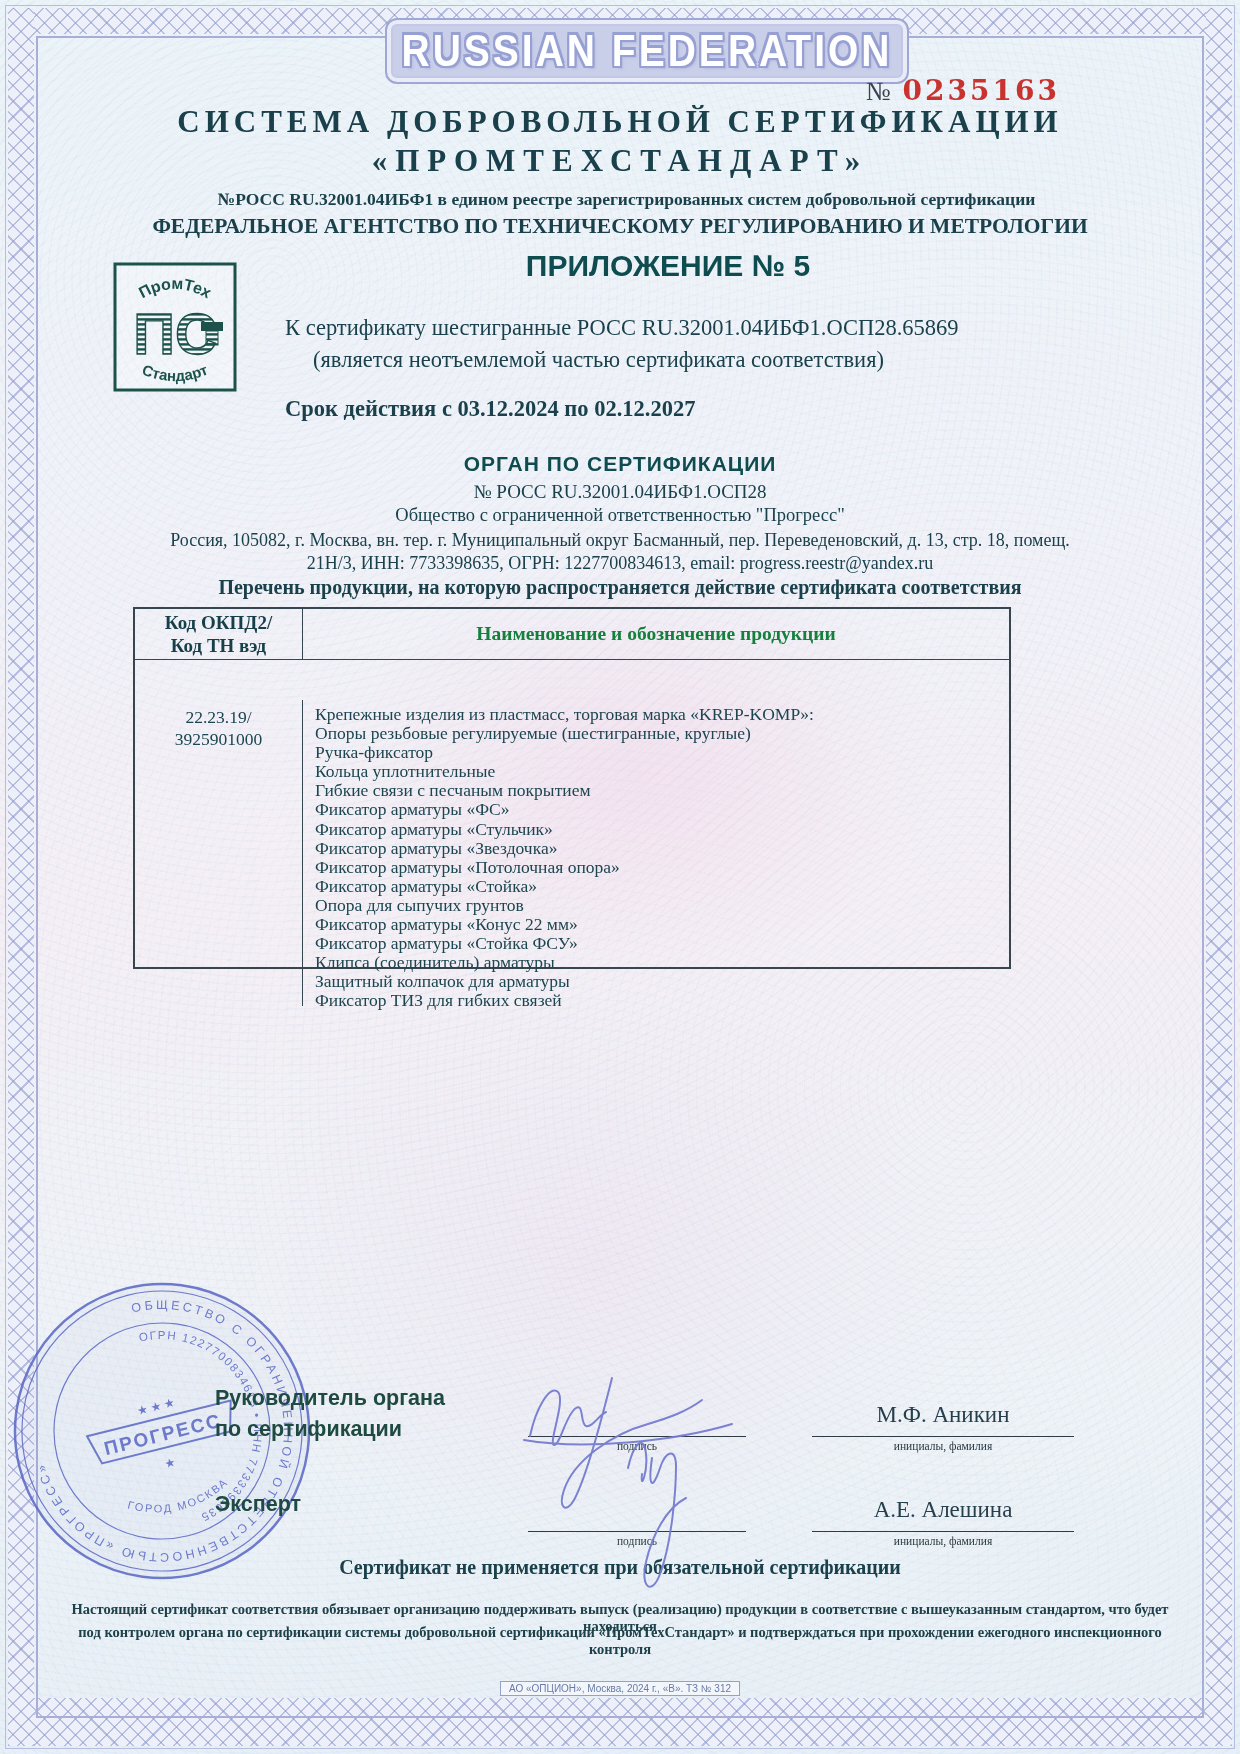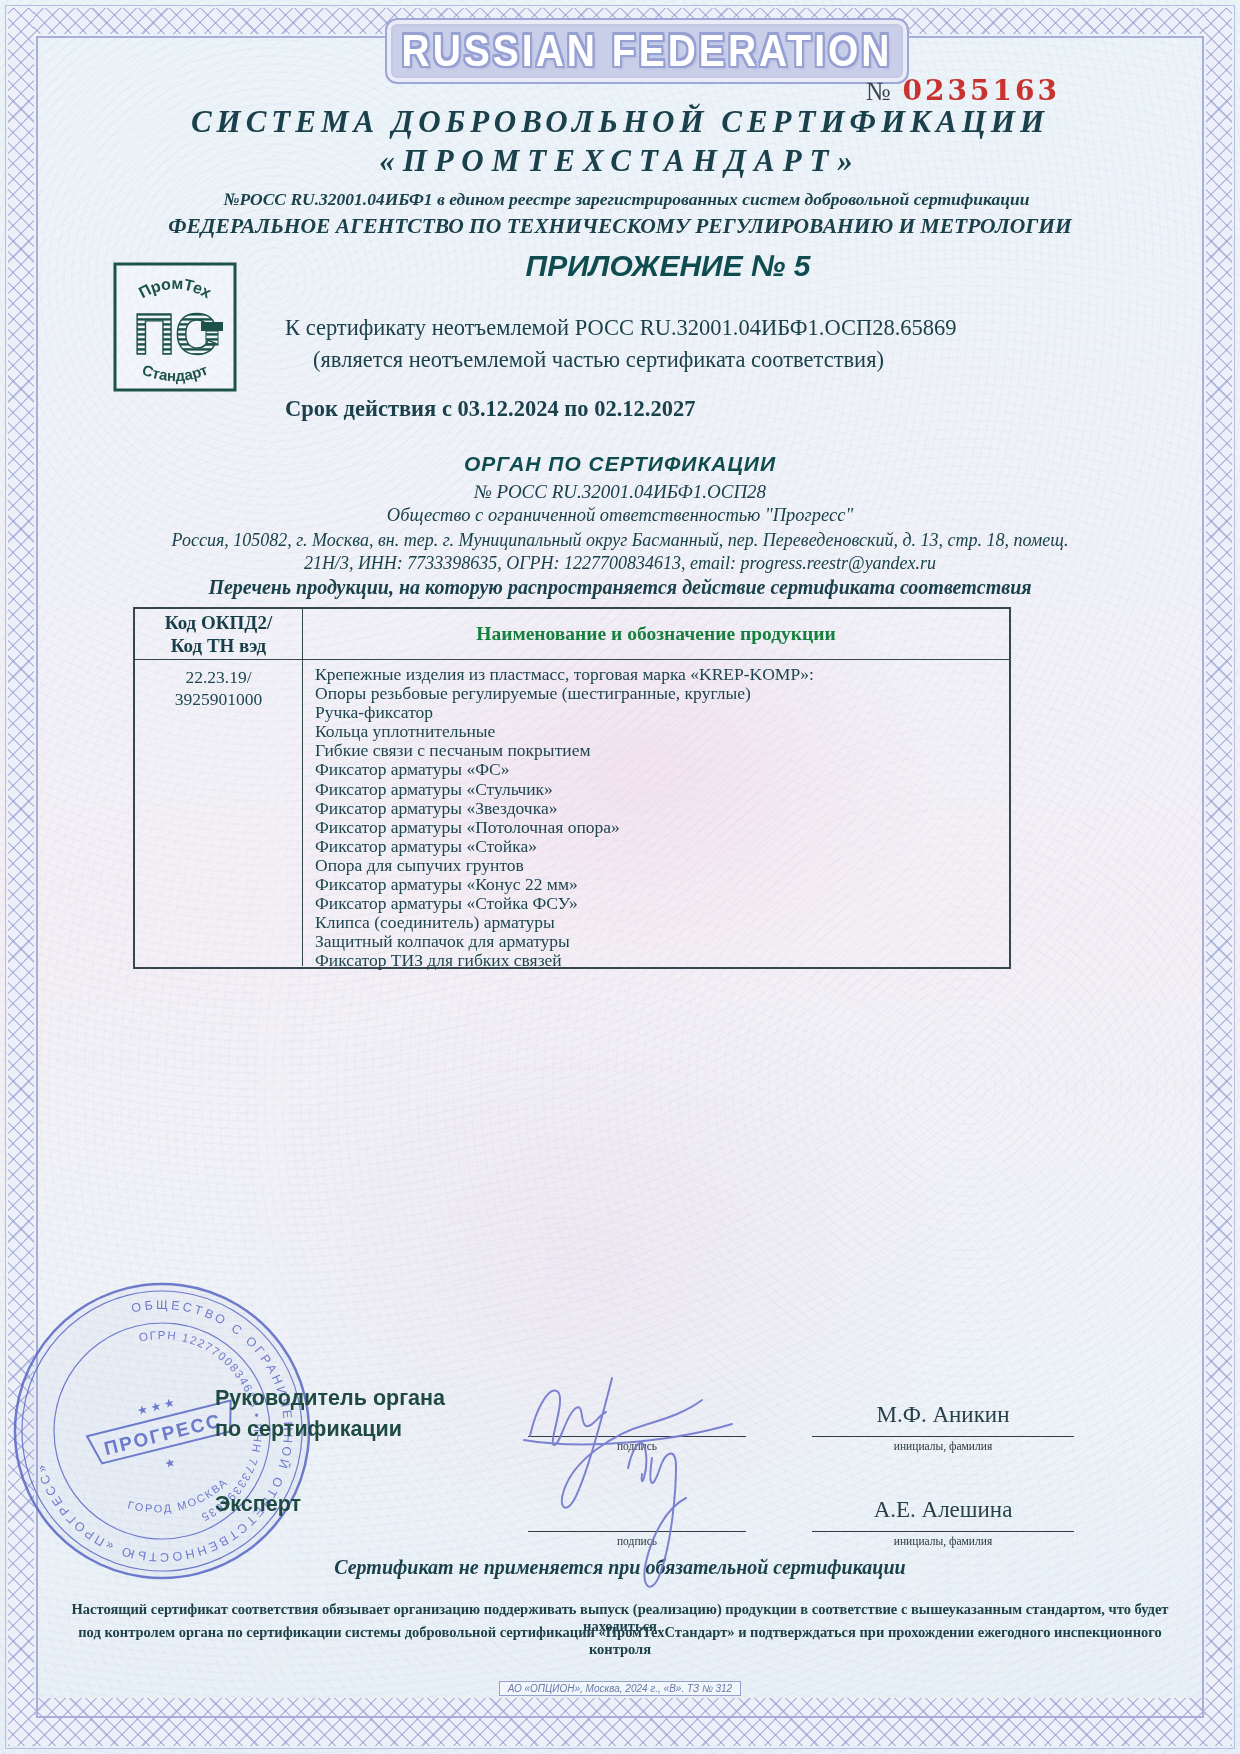--- a/index.html
+++ b/index.html
@@ -22,21 +22,21 @@
       repeating-linear-gradient(-45deg, rgba(140,150,204,.55) 0 1.5px, transparent 1.5px 11px);}
   .fr{position:absolute;z-index:1;}
   .fr-top{left:8px;right:8px;top:8px;height:26px;}
   .fr-bottom{left:8px;right:8px;bottom:8px;height:48px;}
   .fr-left{left:8px;top:8px;bottom:8px;width:26px;}
   .fr-right{right:8px;top:8px;bottom:8px;width:26px;}
   .hair-out{position:absolute;inset:5px;border:1.5px solid #b7bde0;z-index:1;pointer-events:none;}
   .hair-in{position:absolute;inset:36px;border:2px solid #a9aed9;z-index:1;pointer-events:none;}
   
   .abs{position:absolute;z-index:2;}
-  .ctr{left:0;right:0;text-align:center;font-style:italic;}
+  .ctr{left:0;right:0;text-align:center;}
   .teal{color:#1a414b;}
   .sans{font-family:"Liberation Sans",sans-serif;}
   
   .banner{left:385px;top:18px;width:520px;height:62px;background:#c9cee9;border:2px solid #9fa7d6;border-radius:12px;
     box-shadow:inset 0 0 0 4px #e9ebf7, inset 0 0 0 6px #c3c8e6;display:flex;align-items:center;justify-content:center;}
   .banner span{font-family:"Liberation Sans",sans-serif;font-weight:800;font-size:39px;letter-spacing:3px;color:#ffffff;
     transform:scaleY(1.12);
     text-shadow:-2px 0 #97a0d2,2px 0 #97a0d2,0 -2px #97a0d2,0 2px #97a0d2,-2px -2px #97a0d2,2px 2px #97a0d2,-2px 2px #97a0d2,2px -2px #97a0d2,3px 3px 2px #b6bcdf;}
   
   .certno{left:830px;top:74px;width:230px;display:flex;justify-content:flex-end;align-items:baseline;gap:12px;}
@@ -61,21 +61,21 @@
   .addr1{top:530px;font-size:18px;}
   .addr2{top:553px;font-size:18px;}
   .prodh{top:576px;font-size:20px;font-weight:700;}
   
   .tbl{left:133px;top:607px;width:874px;height:358px;border:2px solid #37464e;z-index:2;position:absolute;background:rgba(255,255,255,.06);}
   .tbl .hdr{display:flex;height:50px;border-bottom:1.5px solid #37464e;}
   .tbl .c1{width:167px;border-right:1.5px solid #37464e;flex:none;}
   .tbl .c2{flex:1;}
   .th1{padding-top:2px;text-align:center;font-weight:700;font-size:19px;line-height:23px;color:#173f49;}
   .th2{display:flex;align-items:center;justify-content:center;font-weight:700;font-size:19.5px;color:#15803d;}
-  .tbl .bdy{display:flex;height:306px;}
+  .tbl .bdy{display:flex;height:306px;margin-top:40px;}
   .code{padding-top:6px;text-align:center;font-size:17.5px;line-height:22px;color:#1c4550;}
   .plist{padding:5px 10px 0 12px;}
   .plist div{font-size:17.5px;line-height:19.1px;color:#1c4550;white-space:nowrap;}
   
   .slabel{left:215px;font-family:"Liberation Sans",sans-serif;font-weight:700;font-size:21.5px;color:#1e4a41;}
   .l1a{top:1386px;}.l1b{top:1417px;}.l2{top:1492px;}
   .sline{position:absolute;z-index:2;border-top:1.5px solid #303c44;}
   .sl1{left:528px;top:1436px;width:218px;}
   .sl2{left:528px;top:1531px;width:218px;}
   .nline1{left:812px;top:1436px;width:262px;}
@@ -140,21 +140,21 @@
       <textPath href="#lg-top" startOffset="50%" text-anchor="middle">ПромТех</textPath>
     </text>
     <text x="62" y="92" text-anchor="middle" font-family="Liberation Sans, sans-serif" font-size="58" font-weight="800" fill="url(#hatch)" stroke="#1c524a" stroke-width="1.4">ПС</text>
     <rect x="88" y="60" width="22" height="9" fill="#1c524a"></rect>
     <rect x="93" y="69" width="12" height="14" fill="url(#hatch)" stroke="#1c524a" stroke-width="1"></rect>
     <text font-family="Liberation Sans, sans-serif" font-size="15" font-weight="700" fill="#1c524a">
       <textPath href="#lg-bot" startOffset="50%" text-anchor="middle">Стандарт</textPath>
     </text>
   </svg>
 
-  <div class="abs teal ref1">К сертификату неотъемлемой РОСС RU.32001.04ИБФ1.ОСП28.65869</div>
+  <div class="abs teal ref1">К сертификату шестигранные РОСС RU.32001.04ИБФ1.ОСП28.65869</div>
   <div class="abs teal ref2">(является неотъемлемой частью сертификата соответствия)</div>
   <div class="abs teal valid">Срок действия с 03.12.2024 по 02.12.2027</div>
 
   <div class="abs ctr sans orgh">ОРГАН ПО СЕРТИФИКАЦИИ</div>
   <div class="abs ctr teal orgn">№ РОСС RU.32001.04ИБФ1.ОСП28</div>
   <div class="abs ctr teal orgname">Общество с ограниченной ответственностью "Прогресс"</div>
   <div class="abs ctr teal addr1">Россия, 105082, г. Москва, вн. тер. г. Муниципальный округ Басманный, пер. Переведеновский, д. 13, стр. 18, помещ.</div>
   <div class="abs ctr teal addr2">21Н/3, ИНН: 7733398635, ОГРН: 1227700834613, email: progress.reestr@yandex.ru</div>
   <div class="abs ctr teal prodh">Перечень продукции, на которую распространяется действие сертификата соответствия</div>
 

